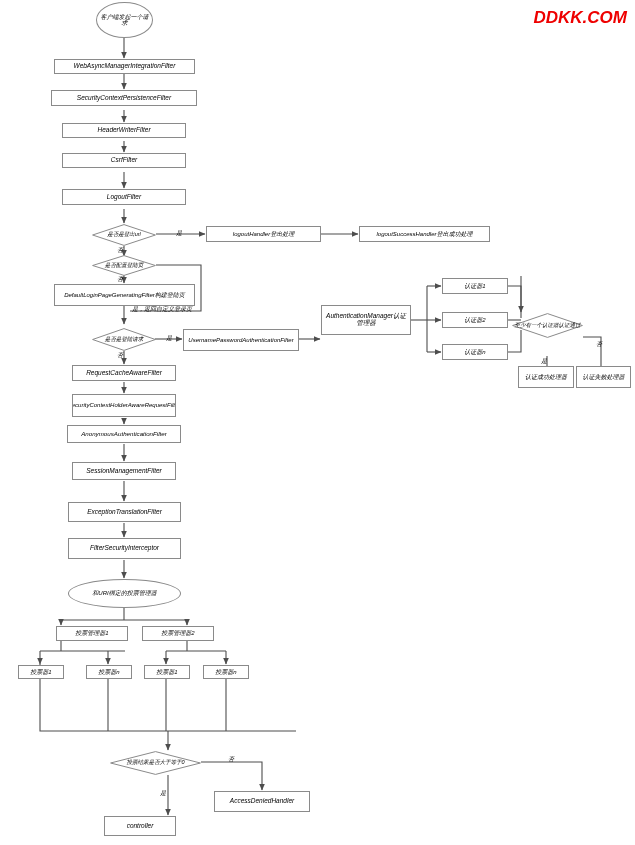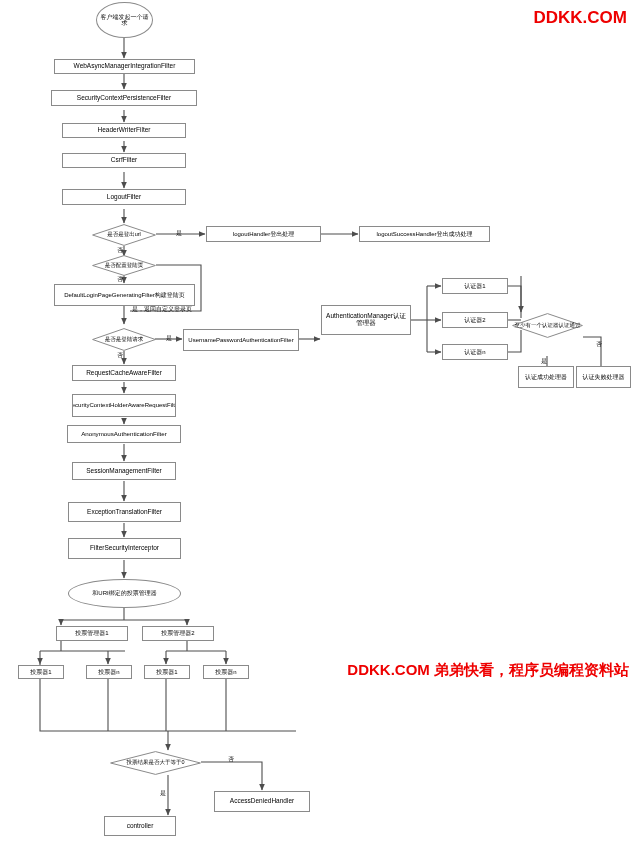--- a/index.html
+++ b/index.html
@@ -3,21 +3,21 @@
 <meta charset="utf-8">
 <style>
   html,body{margin:0;padding:0;}
   body{
     width:635px;height:845px;
     background:#ffffff;
     font-family:"Liberation Sans","DejaVu Sans",sans-serif;
     overflow:hidden;
     position:relative;
   }
-  #canvas{position:absolute;left:0;top:0;width:635px;height:688px;}
+  #canvas{position:absolute;left:0;top:0;width:635px;height:688px;font-style:italic;}
   .node{
     position:absolute;
     box-sizing:border-box;
     border:1px solid #8a8a8a;
     background:#ffffff;
     color:#000000;
     display:flex;
     align-items:center;
     justify-content:center;
     text-align:center;
@@ -43,21 +43,20 @@
   .wm{position:absolute;color:#ee0000;font-weight:bold;white-space:nowrap;}
   #logo{right:8px;top:8px;font-size:17px;letter-spacing:0px;}
   #footer-wm{right:6px;bottom:8px;font-size:15px;}
 </style>
 </head>
 <body>
 
 <div id="canvas">
 
   <div class="wm" id="logo">DDKK.COM</div>
-  <div class="wm" id="footer-wm">DDKK.COM 弟弟快看，程序员编程资料站</div>
 
   <svg class="edges" viewBox="0 0 635 845">
     <defs>
       <marker id="ah" markerWidth="7" markerHeight="7" refX="5.6" refY="2.6" orient="auto">
         <path d="M0,0 L6,2.6 L0,5.2 z" fill="#4d4d4d"></path>
       </marker>
     </defs>
     <g stroke="#4d4d4d" stroke-width="1.1" fill="none">
       <path d="M124,38 L124,58" marker-end="url(#ah)"></path>
       <path d="M124,73 L124,89" marker-end="url(#ah)"></path>

